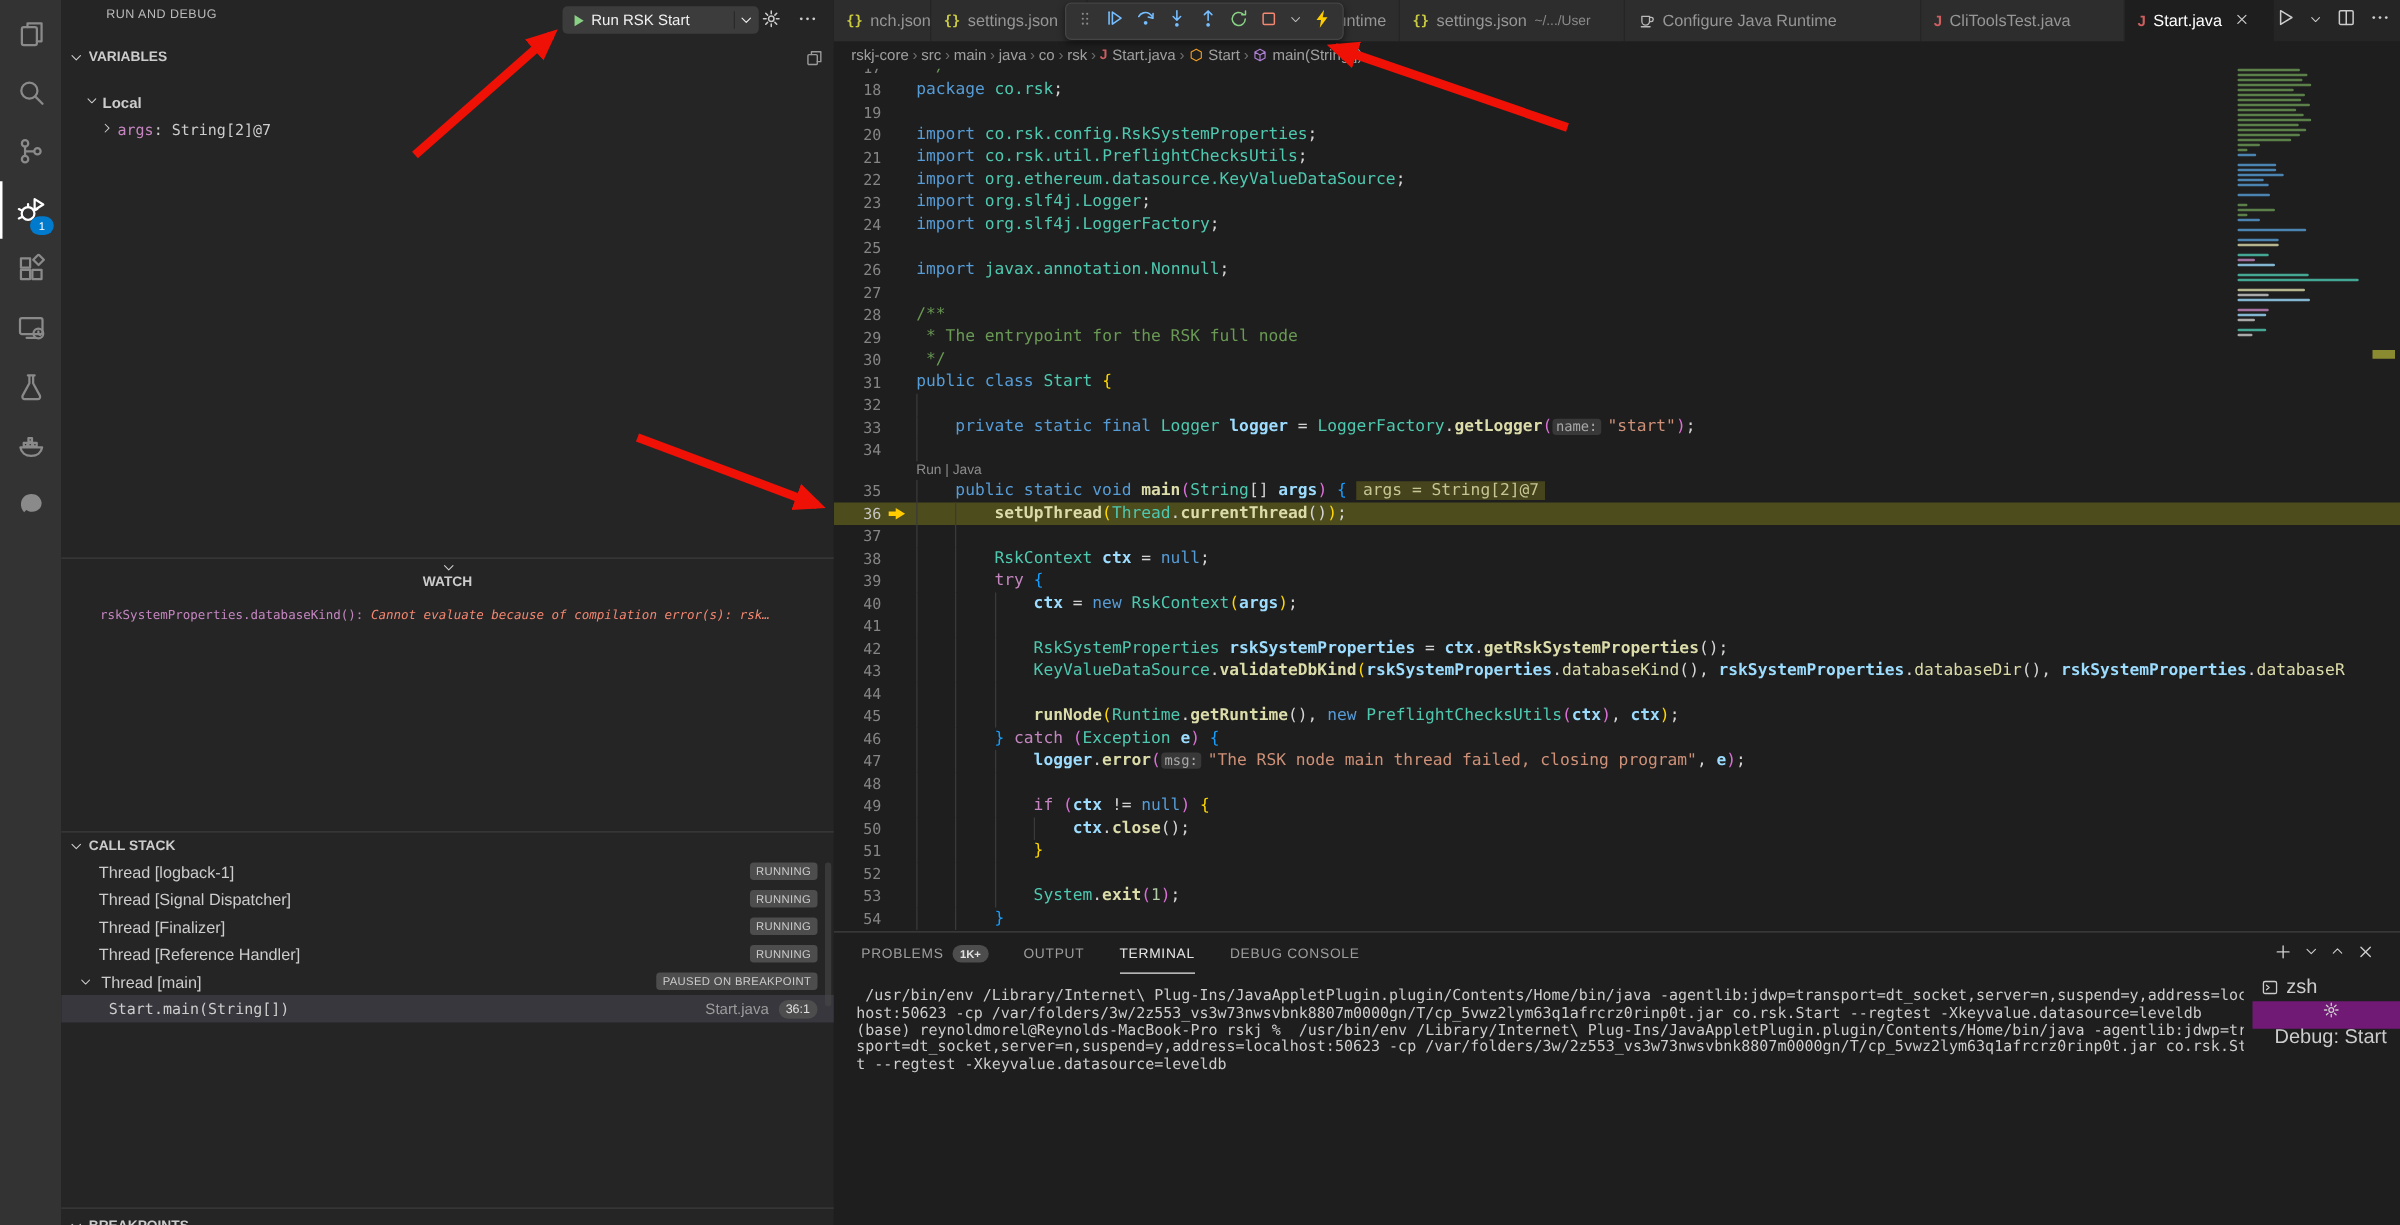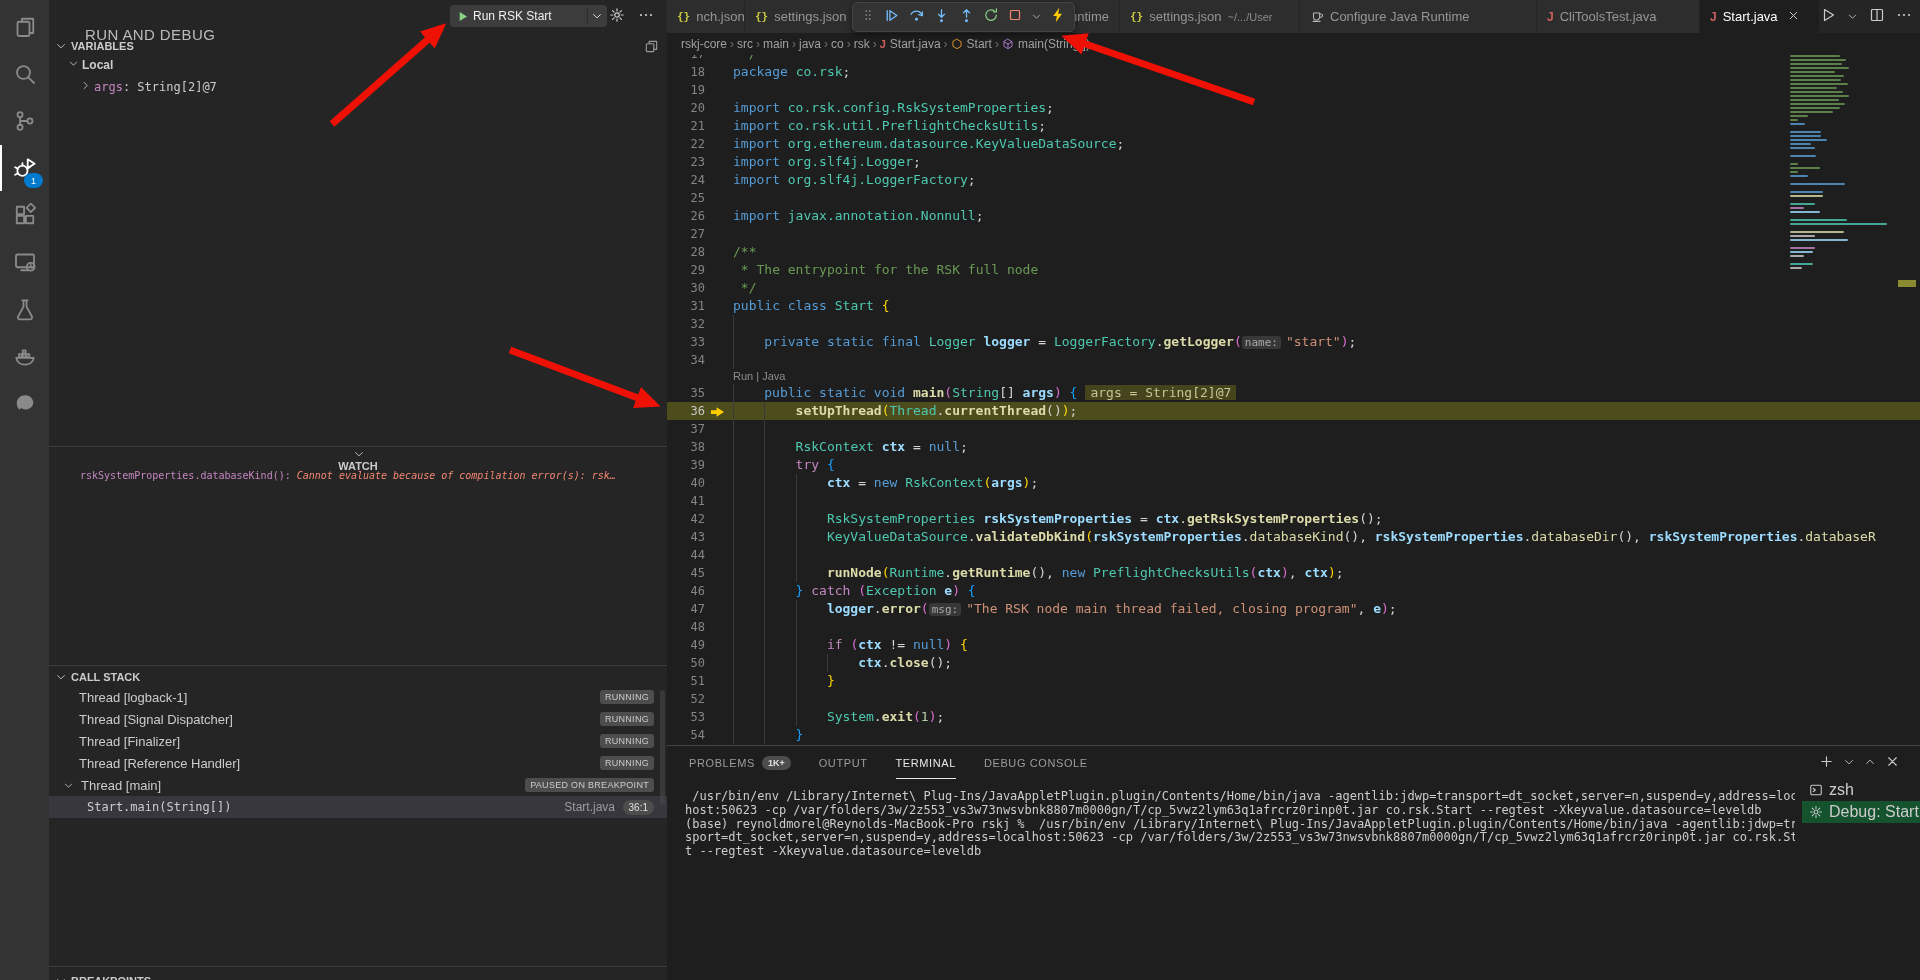--- a/index.html
+++ b/index.html
@@ -10,31 +10,31 @@
 
   
   .activitybar{position:absolute;left:0;top:0;width:49px;height:980px;background:#333333;z-index:3;}
   .ab-item{position:absolute;left:0;width:49px;height:46px;display:flex;align-items:center;justify-content:center;color:#8a8a8a;cursor:pointer;}
   .ab-item.active{color:#ffffff;box-shadow:inset 2px 0 0 #ffffff;}
   .ab-badge{position:absolute;right:6px;bottom:3px;min-width:15px;height:15px;border-radius:8px;background:#007acc;color:#fff;
             font-size:9px;display:flex;align-items:center;justify-content:center;padding:0 2px;}
 
   
   .sidebar{position:absolute;left:49px;top:0;width:618px;height:980px;background:#252526;z-index:2;}
-  .side-title{position:absolute;left:20px;top:26px;font-size:15px;color:#bbbbbb;letter-spacing:.4px;padding-left:16px;}
+  .side-title{position:absolute;left:20px;top:6px;font-size:10px;color:#bbbbbb;letter-spacing:.4px;padding-left:16px;}
   .run-btn{position:absolute;left:401px;top:5px;width:157px;height:22px;background:#3c3c3c;border-radius:4px;
            display:flex;align-items:center;font-size:12px;color:#f0f0f0;cursor:pointer;}
   .run-btn .run-label{flex:1;margin-left:4px;white-space:nowrap;overflow:hidden;}
   .run-btn .sep{width:1px;height:14px;background:#2a2a2a;margin:0 3px;}
   .hdr-ic{position:absolute;top:7px;color:#cccccc;cursor:pointer;}
   .sec-hdr{position:absolute;left:0;right:0;height:20px;font-size:11px;font-weight:bold;color:#cccccc;display:flex;align-items:center;}
   .sec-hdr .ic{margin:0 4px 0 6px;color:#cccccc;}
   .divider{position:absolute;left:0;right:0;height:0;border-top:1px solid #3c3c3c;}
   .mono{font-family:"DejaVu Sans Mono","Liberation Mono",monospace;}
-  .var-row{position:absolute;font-size:12px;display:flex;align-items:flex-start;}
+  .var-row{position:absolute;font-size:12px;display:flex;align-items:flex-start;margin-top:17px;}
   .var-name{color:#c586c0;}
   .var-val{color:#cccccc;}
   .watch-expr{color:#c586c0;}
   .watch-err{color:#f48771;font-style:italic;}
   .cs-row{position:absolute;left:0;right:0;height:22px;display:flex;align-items:center;font-size:13px;color:#cccccc;cursor:pointer;}
   .cs-row .lbl{margin-left:30px;white-space:nowrap;}
   .cs-row.main .lbl{margin-left:32px;}
   .cs-row .ic.tw{position:absolute;left:14px;color:#cccccc;}
   .cs-badge{position:absolute;right:13px;background:#4d4d4d;color:#cccccc;font-size:9px;padding:2px 5px;border-radius:3px;letter-spacing:.3px;}
   .cs-frame{background:#37373d;}
@@ -93,21 +93,21 @@
   .panel{position:absolute;left:667px;top:745px;right:0;bottom:0;background:#1e1e1e;border-top:1px solid #414141;}
   .panel-tabs{position:absolute;left:22px;top:0;height:33px;display:flex;align-items:center;gap:28px;}
   .ptab{font-size:11px;letter-spacing:.6px;color:#9d9d9d;display:flex;align-items:center;gap:7px;cursor:pointer;height:32px;}
   .ptab.active{color:#e7e7e7;box-shadow:inset 0 -1px 0 #e7e7e7;}
   .pbadge{background:#4d4d4d;color:#e0e0e0;font-size:9px;border-radius:8px;padding:2px 6px;font-weight:bold;letter-spacing:0;}
   .pactions{position:absolute;right:20px;top:8px;display:flex;gap:9px;color:#cccccc;}
   .term{position:absolute;left:18px;top:44px;right:125px;overflow:hidden;}
   .tline{font-family:"DejaVu Sans Mono","Liberation Mono",monospace;font-size:12px;height:13.8px;line-height:13.8px;color:#cccccc;white-space:pre;}
   .term-side{position:absolute;right:0;top:33px;width:118px;}
   .ts-row{height:22px;display:flex;align-items:center;padding-left:7px;font-size:16px;color:#cccccc;gap:6px;cursor:pointer;}
-  .ts-row.sel{background:#14532d;}
+  .ts-row.sel{background:#701a75;flex-direction:column;}
 
   .ann{position:absolute;left:0;top:0;z-index:50;pointer-events:none;}
 </style>
 </head>
 <body>
 
 <div class="activitybar" id="abar">
     <div class="ab-item" style="top: 4px;">
       <span class="ic">
         <svg width="24" height="24" viewBox="0 0 16 16">

